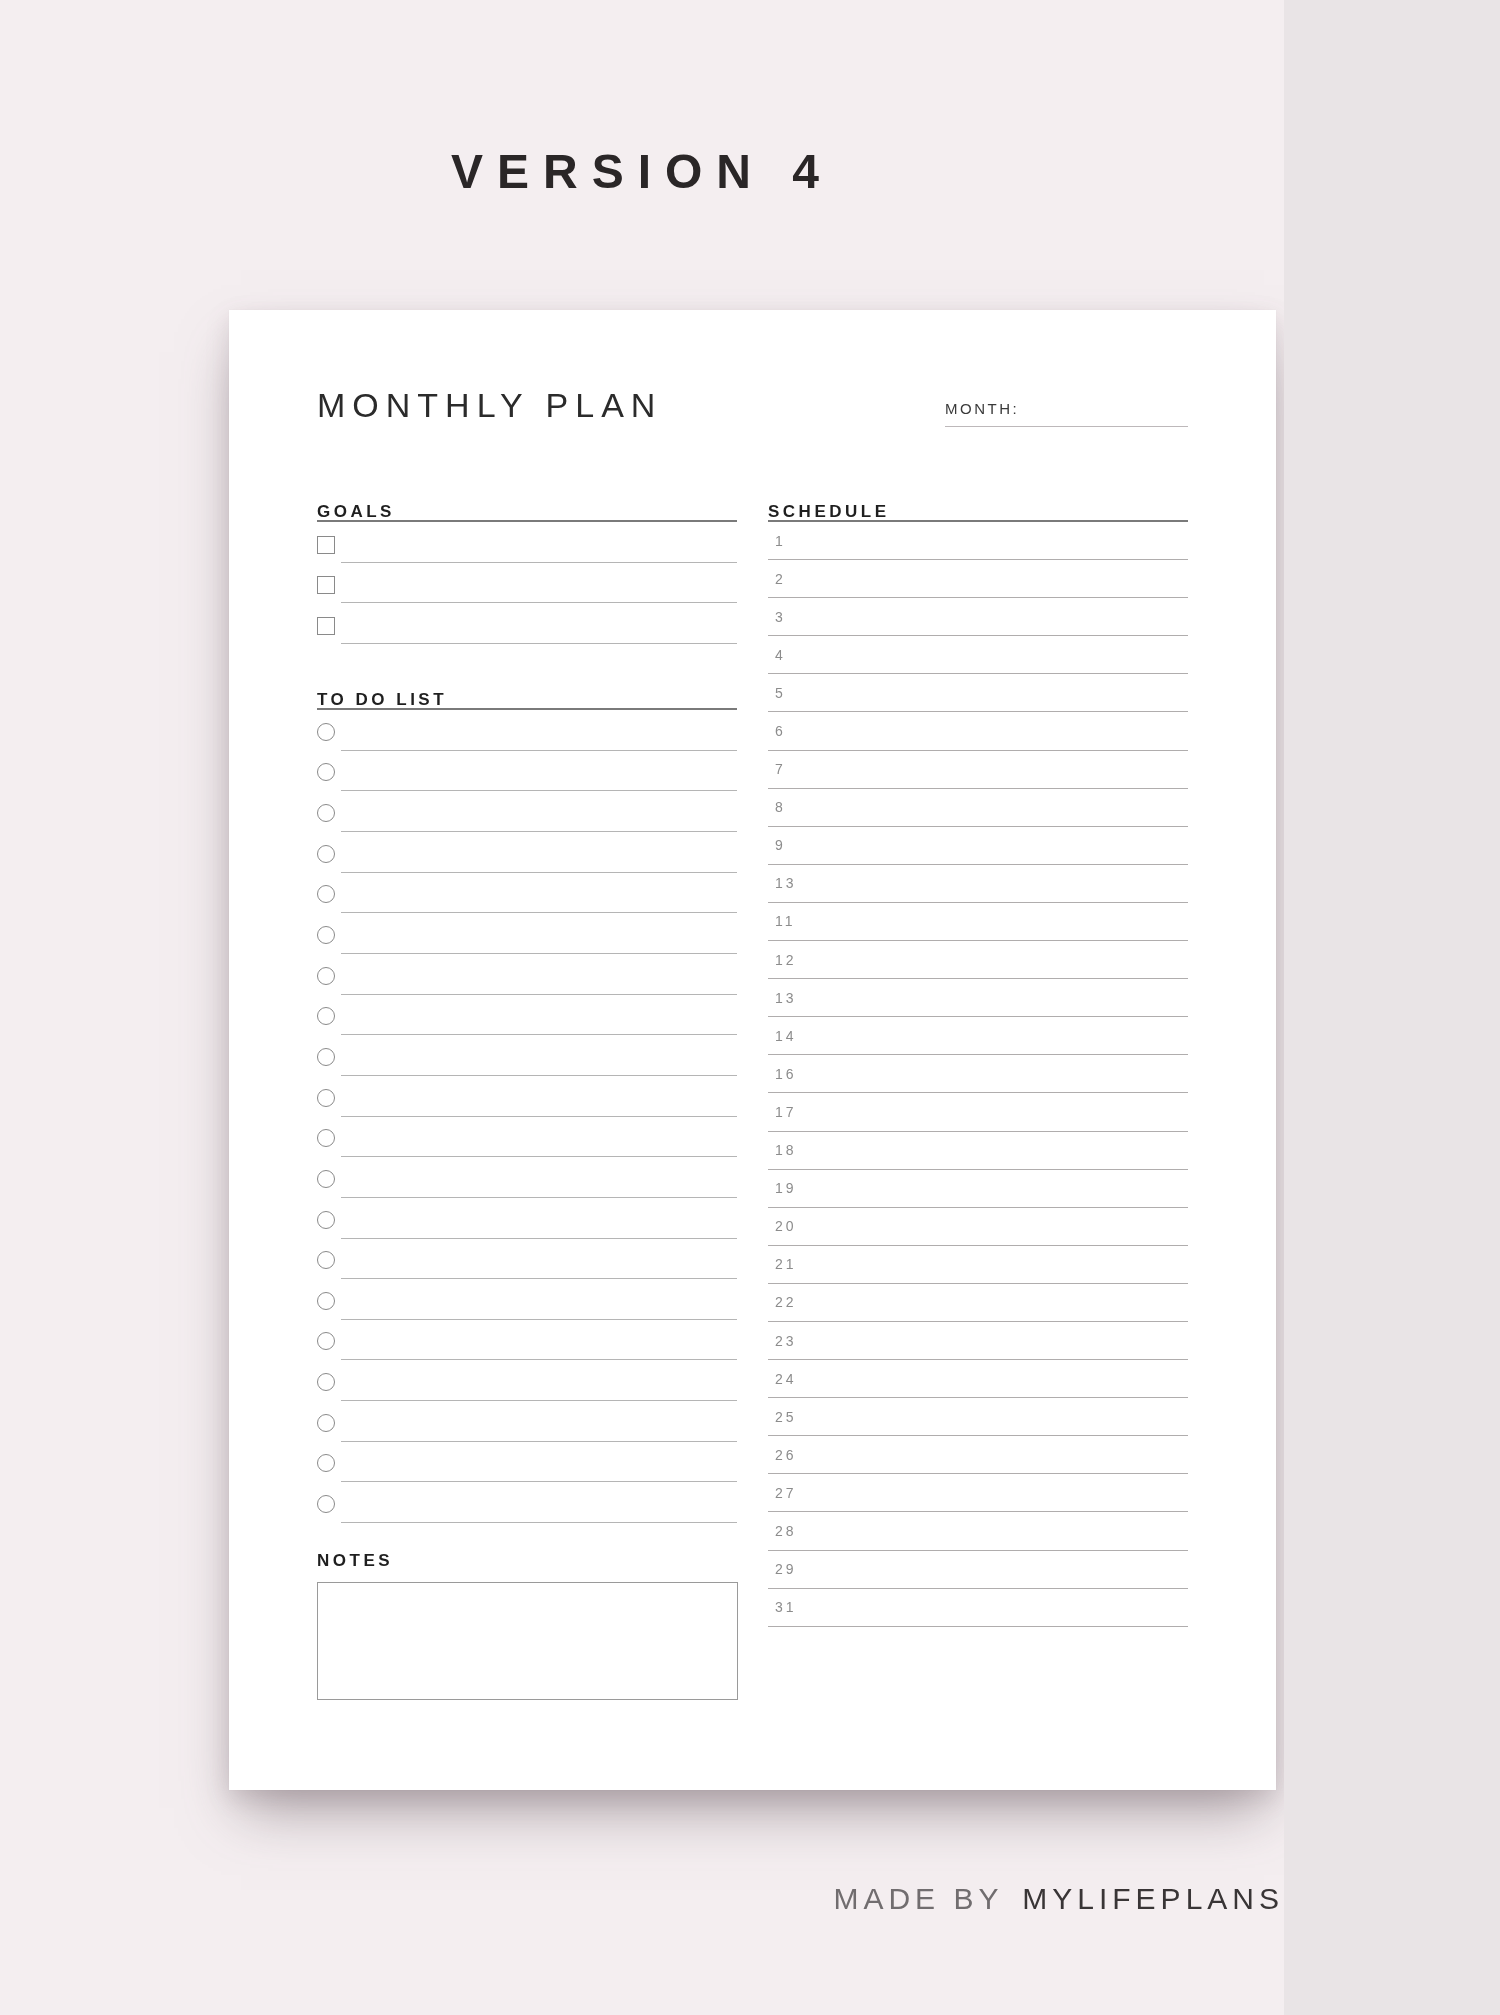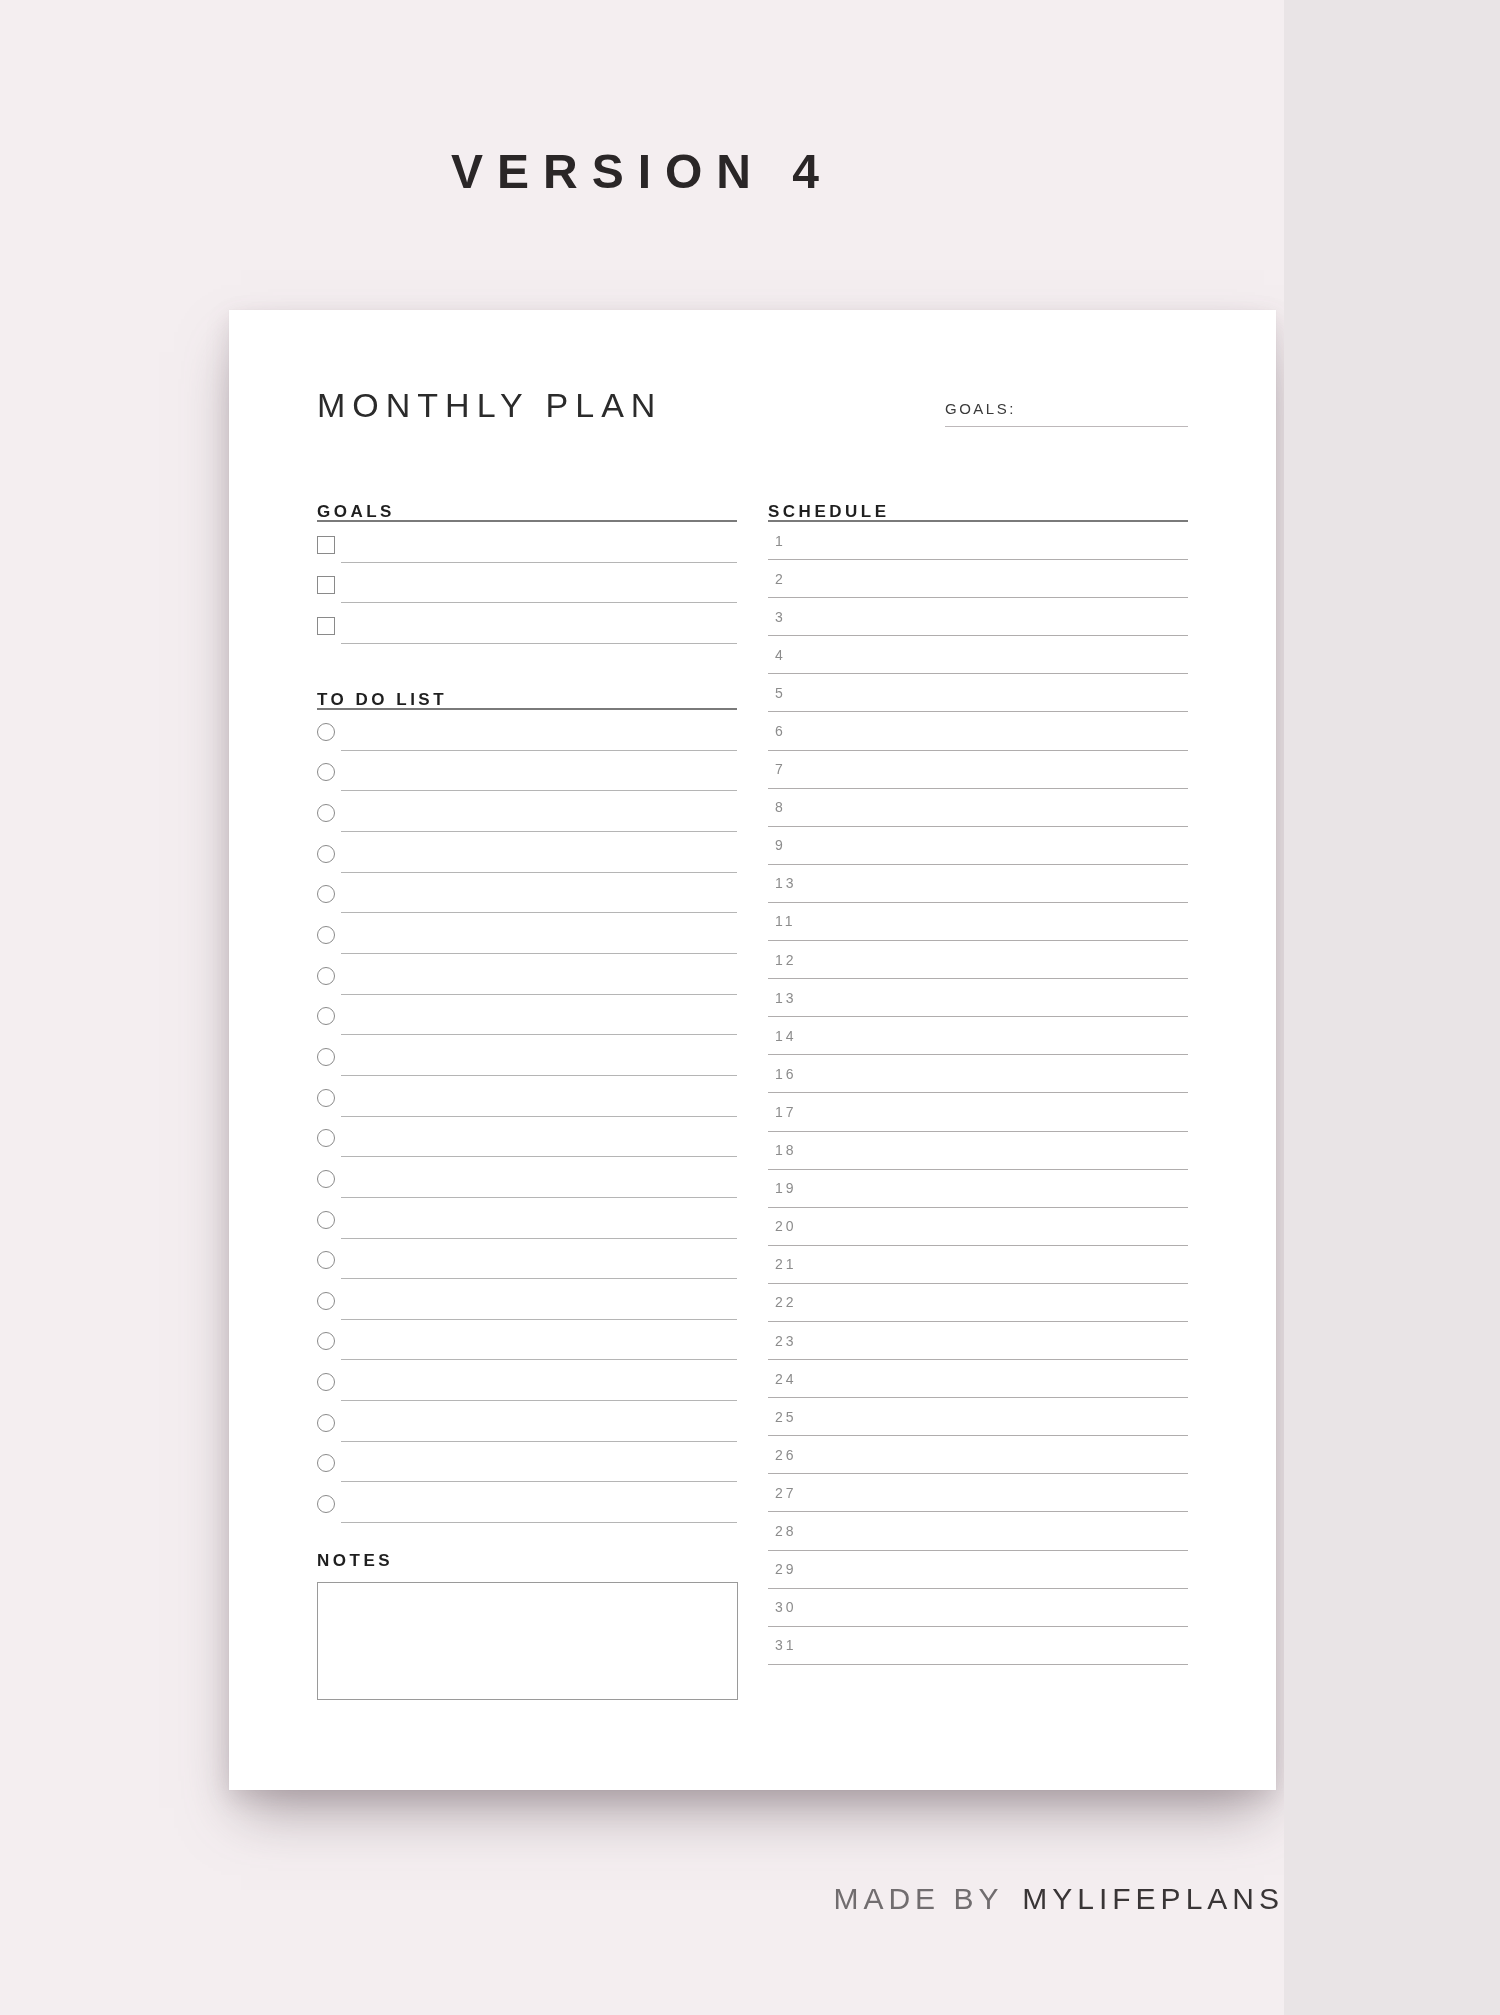--- a/index.html
+++ b/index.html
@@ -81,21 +81,21 @@
 </head>
 <body>
 
 <div class="stage">
   <div class="banner">VERSION 4</div>
 
   <div class="page">
     <div class="page-title">MONTHLY PLAN</div>
 
     <div class="month">
-      <span class="month-label">GOALS:</span>
+      <span class="month-label">MONTH:</span>
     </div>
 
     <div class="col col-left">
       <div class="section-heading">GOALS</div>
       <div>
           <div class="rule-row">
             <span class="checkbox"></span>
             <span class="rule"></span>
           </div>
           <div class="rule-row">
@@ -275,23 +275,20 @@
             <span class="sched-day">26</span>
           </div>
           <div class="sched-row">
             <span class="sched-day">27</span>
           </div>
           <div class="sched-row">
             <span class="sched-day">28</span>
           </div>
           <div class="sched-row">
             <span class="sched-day">29</span>
-          </div>
-          <div class="sched-row">
-            <span class="sched-day">30</span>
           </div>
           <div class="sched-row">
             <span class="sched-day">31</span>
           </div>
         </div>
     </div>
   </div>
 
   <div class="footer">
     <span class="made-by">MADE BY</span>

